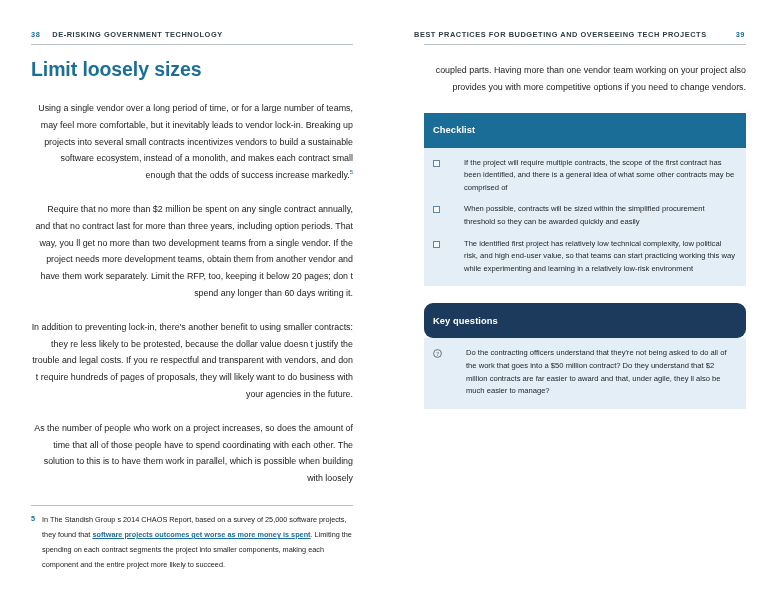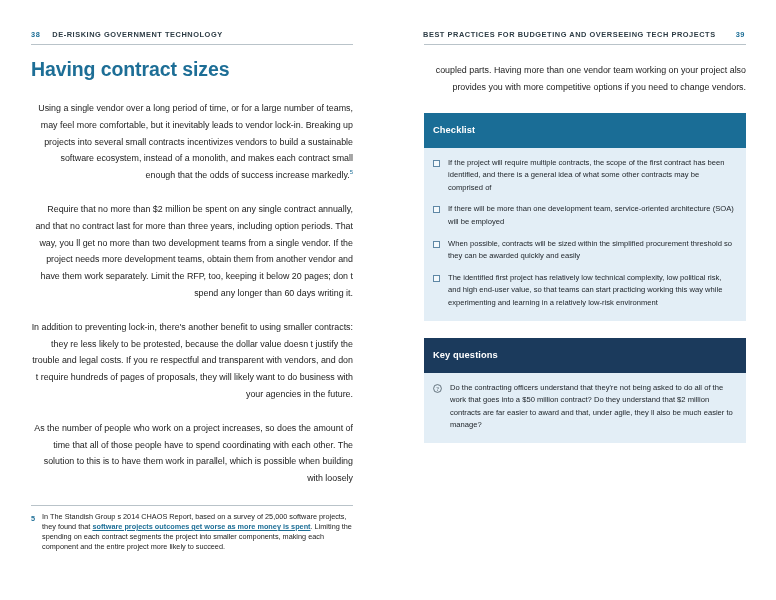--- a/index.html
+++ b/index.html
@@ -27,21 +27,21 @@
     color: #2d3c45;
     white-space: nowrap;
   }
   .runhead .folio {
     color: #1d6e96;
     font-weight: bold;
   }
   .runhead-left { left: 31px; }
   .runhead-left .folio { margin-right: 12px; }
   .runhead-right { right: 31px; }
-  .runhead-right .folio { margin-left: 20px; }
+  .runhead-right .folio { margin-left: 29px; }
 
   .rule {
     position: absolute;
     height: 1px;
     background: #b9c3c9;
     top: 44px;
   }
   .rule-left  { left: 31px;  width: 322px; }
   .rule-right { left: 424px; width: 322px; }
 
@@ -96,21 +96,21 @@
   }
   .footnote .fn-num {
     font-size: 7.3px;
     font-weight: bold;
     color: #1d6e96;
     line-height: 13.6px;
     flex: 0 0 auto;
   }
   .footnote .fn-text {
     font-size: 7.3px;
-    line-height: 10px;
+    line-height: 15px;
     color: #1c1c1c;
   }
   .fn-link {
     color: #1d6e96;
     font-weight: bold;
     text-decoration: underline;
   }
 
   
   .box { width: 322px; }
@@ -120,30 +120,30 @@
     height: 35px;
     display: flex;
     align-items: center;
     padding-left: 9px;
     font-size: 9.3px;
     font-weight: bold;
     color: #ffffff;
     letter-spacing: 0.1px;
   }
   .header-checklist { background: #1a6d96; }
-  .header-keyq      { background: #1b3a5c; }
+  .header-keyq      { background: #1b3a5c; border-radius: 9px; }
 
   .box-body {
     background: #e3eef6;
     padding: 9px 11px 11px 9px;
   }
 
   .item {
     display: flex;
-    gap: 8px;
+    gap: 24px;
     margin-bottom: 9px;
     justify-content: space-between;
   }
   .item:last-child { margin-bottom: 0; }
 
   .item-text {
     font-size: 7.6px;
     line-height: 12.6px;
     color: #1c2126;
   }
@@ -173,21 +173,21 @@
   <div class="runhead runhead-left">
     <span class="folio">38</span><span>DE-RISKING GOVERNMENT TECHNOLOGY</span>
   </div>
   <div class="runhead runhead-right">
     <span>BEST PRACTICES FOR BUDGETING AND OVERSEEING TECH PROJECTS</span><span class="folio">39</span>
   </div>
   <div class="rule rule-left"></div>
   <div class="rule rule-right"></div>
 
   <div class="col col-left">
-    <h1 class="section-title">Having contract sizes</h1>
+    <h1 class="section-title">Limit loosely sizes</h1>
 
     <p class="body"><span>Using a single vendor over a long period of time, or for a large number of teams, may feel more comfortable, but it inevitably leads to vendor lock-in. Breaking up projects into several small contracts incentivizes vendors to build a sustainable software ecosystem, instead of a monolith, and makes each contract small enough that the odds of success increase markedly.</span><sup class="fn">5</sup></p>
 
     <p class="body">Require that no more than $2 million be spent on any single contract annually, and that no contract last for more than three years, including option periods. That way, you ll get no more than two development teams from a single vendor. If the project needs more development teams, obtain them from another vendor and have them work separately. Limit the RFP, too, keeping it below 20 pages; don t spend any longer than 60 days writing it.</p>
 
     <p class="body">In addition to preventing lock-in, there's another benefit to using smaller contracts: they re less likely to be protested, because the dollar value doesn t justify the trouble and legal costs. If you re respectful and transparent with vendors, and don t require hundreds of pages of proposals, they will likely want to do business with your agencies in the future.</p>
 
     <p class="body">As the number of people who work on a project increases, so does the amount of time that all of those people have to spend coordinating with each other. The solution to this is to have them work in parallel, which is possible when building with loosely</p>
   </div>
 
@@ -201,24 +201,20 @@
     <p class="body">coupled parts. Having more than one vendor team working on your project also provides you with more competitive options if you need to change vendors.</p>
 
     <div class="box">
       <div class="box-header header-checklist">
         <span>Checklist</span>
       </div>
       <div class="box-body">
         <div class="item">
           <span class="checkbox"></span>
           <span class="item-text">If the project will require multiple contracts, the scope of the first contract has been identified, and there is a general idea of what some other contracts may be comprised of</span>
-        </div>
-        <div class="item">
-          <span class="checkbox"></span>
-          <span class="item-text">If there will be more than one development team, service-oriented architecture (SOA) will be employed</span>
         </div>
         <div class="item">
           <span class="checkbox"></span>
           <span class="item-text">When possible, contracts will be sized within the simplified procurement threshold so they can be awarded quickly and easily</span>
         </div>
         <div class="item">
           <span class="checkbox"></span>
           <span class="item-text">The identified first project has relatively low technical complexity, low political risk, and high end-user value, so that teams can start practicing working this way while experimenting and learning in a relatively low-risk environment</span>
         </div>
       </div>

